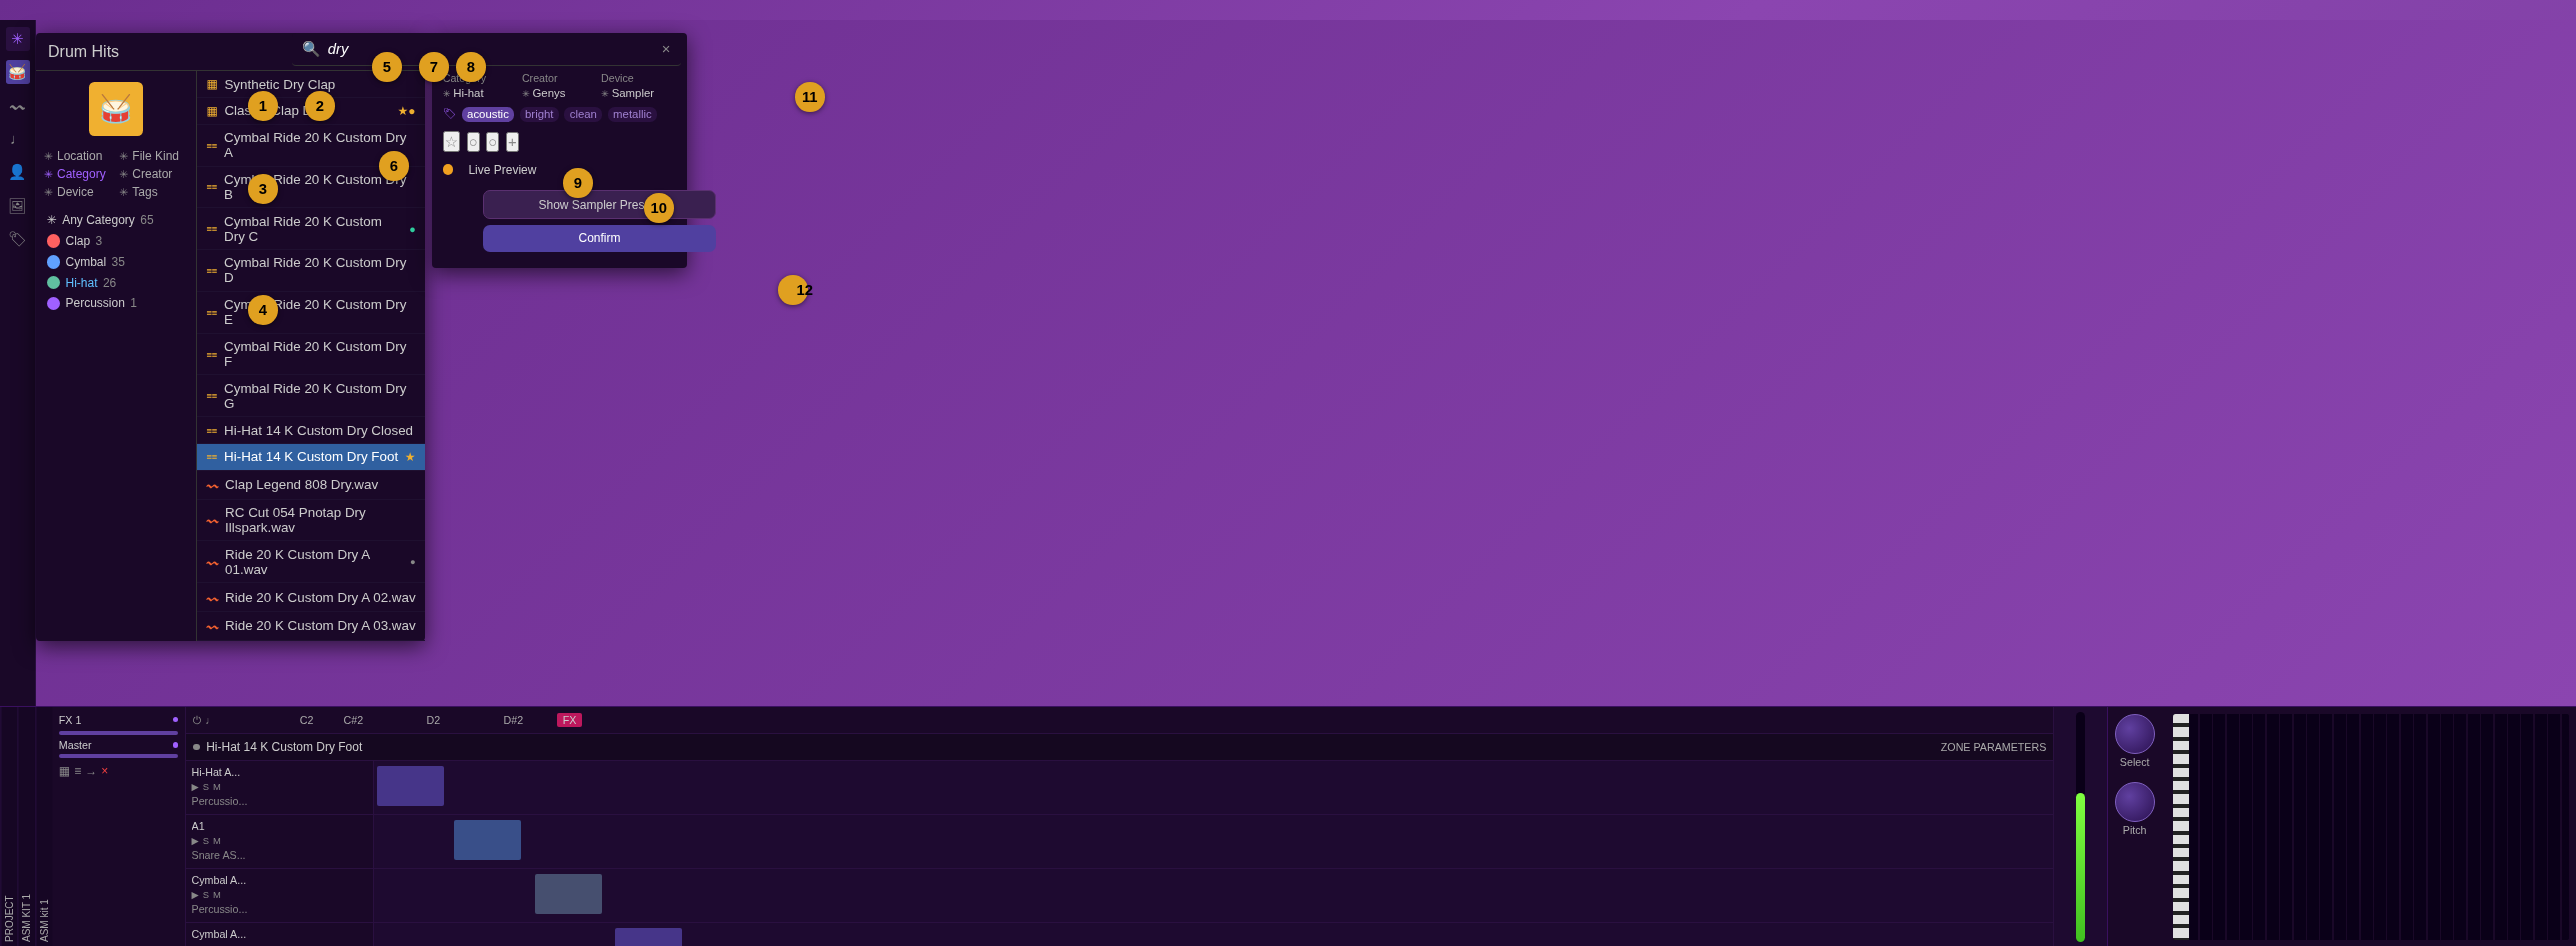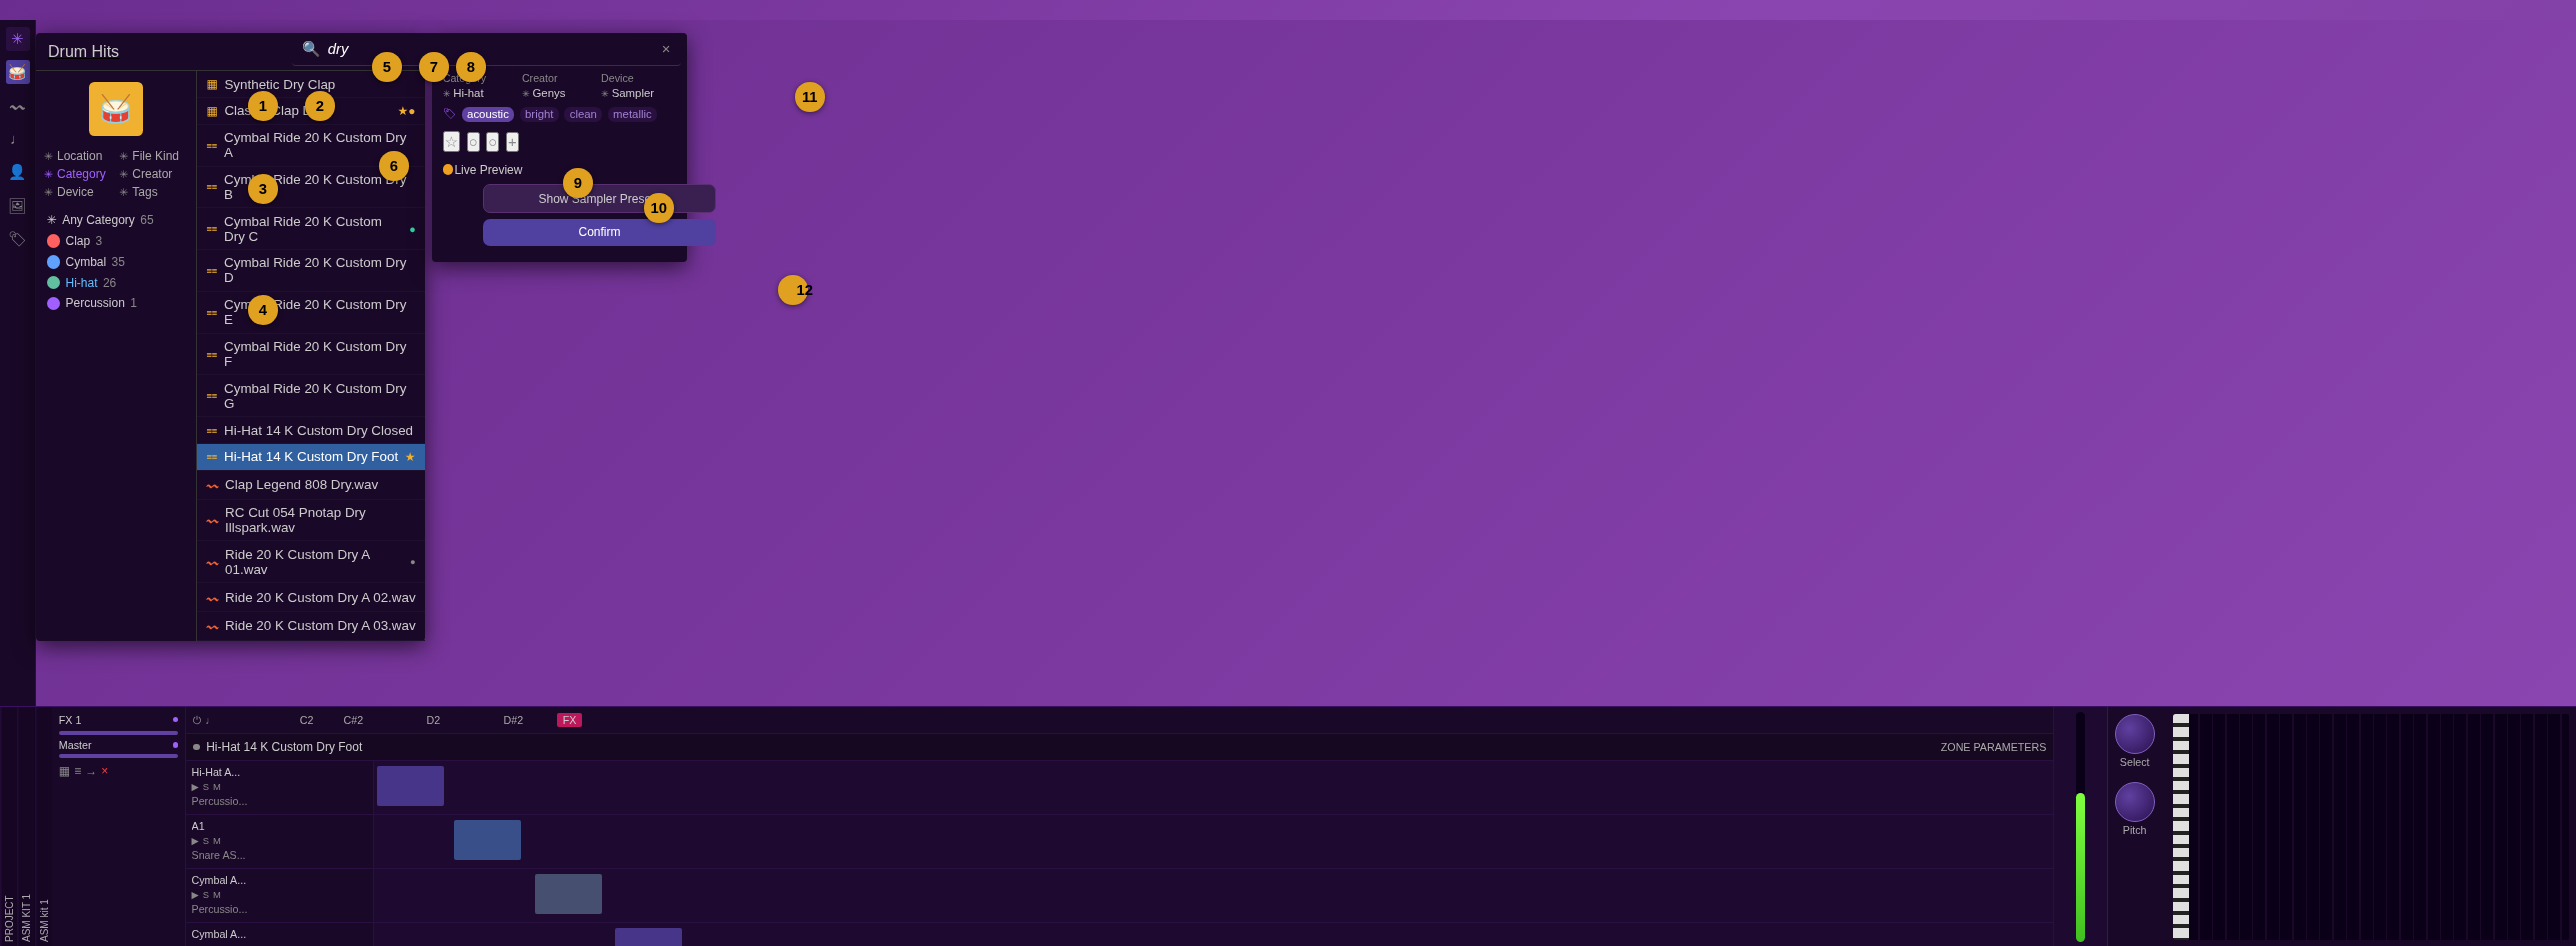--- a/index.html
+++ b/index.html
@@ -47,21 +47,20 @@
       z-index: 10;
       box-shadow: 0 5.4px 21.5px rgba(0,0,0,0.6);
     }
 
     .browser-header {
       display: flex;
       align-items: flex-end;
       justify-content: space-between;
       padding: 9.4px 12px;
       border-bottom: 0.7px solid #333;
-      text-decoration: underline;
     }
     .browser-title {
       color: #ccc;
       font-size: 16px;
       font-weight: 500;
     }
     .browser-header-icons {
       display: flex;
       gap: 9.4px;
       align-items: center;
@@ -289,25 +288,25 @@
       font-size: 12px;
       cursor: pointer;
       margin-bottom: 5.4px;
       margin-left: 40px;
     }
     .btn-live-preview {
       background: none;
       border: none;
       display: flex;
       align-items: center;
-      gap: 1px;
+      gap: 15px;
       color: #ccc;
       font-size: 12px;
       cursor: pointer;
-      margin-bottom: 7px;
+      margin-bottom: 13px;
     }
     .live-preview-dot {
       width: 10.7px;
       height: 10.7px;
       border-radius: 50%;
       background: #f0a020;
     }
     .btn-show-presets {
       background: #3a2050;
       color: #ccc;

